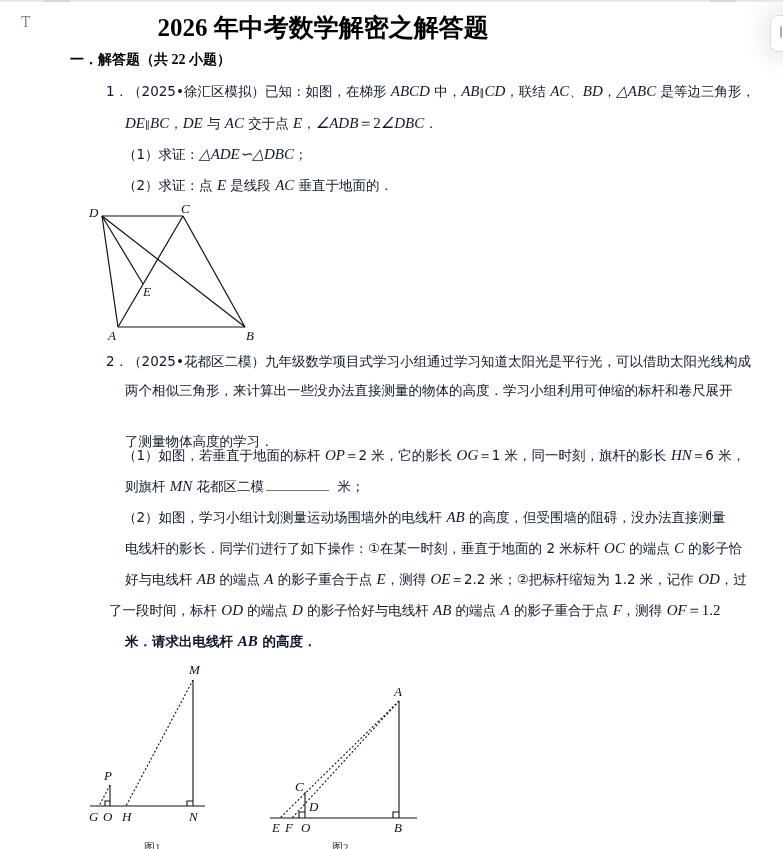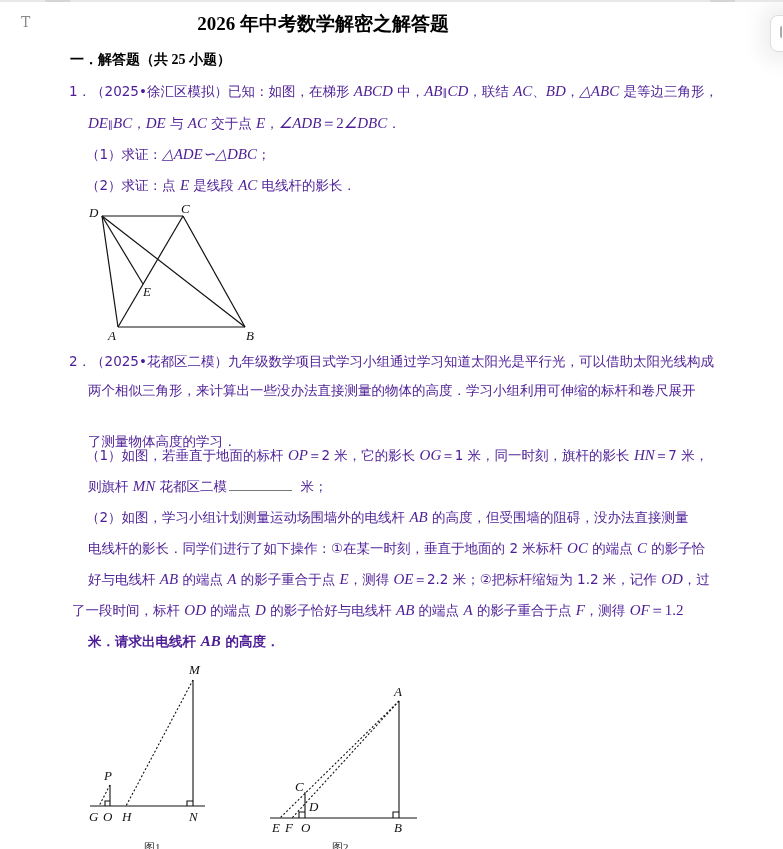--- a/index.html
+++ b/index.html
@@ -16,62 +16,62 @@
     font-size:14px; color:#8a8a8a; cursor:pointer;
   }
   .side-handle {
     position:absolute; left:770px; top:15px; width:30px; height:35px;
     border:1px solid #ddd; border-radius:8px; background:#fff;
     box-shadow:0 0 18px 10px rgba(230,230,230,0.6);
   }
   .side-handle span { position:absolute; left:9px; top:10px; width:2px; height:12px; border-left:2px solid #aaa; border-radius:2px; }
   .doc-title {
     position:absolute; left:0; width:646px; top:11px; text-align:center;
-    font-family:"Liberation Serif", serif; font-weight:bold; font-size:19px; color:#000;
+    font-family:"Liberation Serif", serif; font-weight:bold; font-size:25px; color:#000;
   }
   .section-title {
     position:absolute; left:70px; top:51px; font-family:"Liberation Serif", serif;
     font-weight:bold; font-size:14px; color:#000;
   }
   .line {
     position:absolute; font-size:13.5px; line-height:18px; white-space:nowrap;
-    font-family:"DejaVu Sans", sans-serif; color:#4c1d95;
+    font-family:"DejaVu Sans", sans-serif; color:#0f172a;margin-left:37px;
   }
   .line i, .math { font-family:"Liberation Serif", serif; font-style:italic; font-size:15px; }
   .num { font-family:"Liberation Serif", serif; font-size:15px; }
   .blank { display:inline-block; width:63px; border-bottom:1px solid #777; margin:0 4px 0 2px; vertical-align:baseline; height:12px; }
   svg text { font-family:"Liberation Serif", serif; font-style:italic; font-size:13px; fill:#111; }
   svg .cap { font-style:normal; font-size:11px; fill:#333; }
 </style>
 </head>
 <body>
 
 <div class="topbar">
     <div class="seg1"></div>
     <div class="seg2"></div>
   </div>
 <div class="text-tool">T</div>
 <div class="side-handle">
     <span></span>
   </div>
 
 <div class="doc-title">2026 年中考数学解密之解答题</div>
-<div class="section-title">一．解答题（共 25 小题）</div>
+<div class="section-title">一．解答题（共 22 小题）</div>
 
 <div class="line" style="left:69px;top:82px;">
   <span>1．</span><span>（2025•徐汇区模拟）</span><span>已知：如图，在梯形 </span><i>ABCD</i><span> 中，</span><i>AB</i><span style="font-size:10px">∥</span><i>CD</i><span>，联结 </span><i>AC</i><span>、</span><i>BD</i><span>，</span><i>△ABC</i><span> 是等边三角形，</span>
 </div>
 <div class="line" style="left:88px;top:114px;">
   <i>DE</i><span style="font-size:10px">∥</span><i>BC</i><span>，</span><i>DE</i><span> 与 </span><i>AC</i><span> 交于点 </span><i>E</i><span>，</span><i>∠ADB</i><span class="num">＝2</span><i>∠DBC</i><span>．</span>
 </div>
 <div class="line" style="left:86px;top:145px;">
   <span>（1）求证：</span><i>△ADE∽△DBC</i><span>；</span>
 </div>
 <div class="line" style="left:86px;top:176px;">
-  <span>（2）求证：点 </span><i>E</i><span> 是线段 </span><i>AC</i><span> 电线杆的影长．</span>
+  <span>（2）求证：点 </span><i>E</i><span> 是线段 </span><i>AC</i><span> 垂直于地面的．</span>
 </div>
 
 <svg style="position:absolute;left:80px;top:195px;" width="200" height="150">
   <g stroke="#111" stroke-width="1.2" fill="none">
     <line x1="22" y1="21" x2="103" y2="21"></line>
     <line x1="22" y1="21" x2="38" y2="132"></line>
     <line x1="38" y1="132" x2="165" y2="132"></line>
     <line x1="103" y1="21" x2="165" y2="132"></line>
     <line x1="38" y1="132" x2="103" y2="21"></line>
     <line x1="22" y1="21" x2="165" y2="132"></line>
@@ -84,21 +84,21 @@
   <text x="166" y="145">B</text>
 </svg>
 
 <div class="line" style="left:69px;top:352px;">
   <span>2．</span><span>（2025•花都区二模）</span><span>九年级数学项目式学习小组通过学习知道太阳光是平行光，可以借助太阳光线构成</span>
 </div>
 <div class="line" style="left:88px;top:383px;font-family:Liberation Mono, monospace;">两个相似三角形，来计算出一些没办法直接测量的物体的高度．学习小组利用可伸缩的标杆和卷尺展开</div>
 <div class="line" style="left:88px;top:432px;">了测量物体高度的学习．</div>
 
 <div class="line" style="left:86px;top:446px;">
-  <span>（1）如图，若垂直于地面的标杆 </span><i>OP</i><span>＝2 米，它的影长 </span><i>OG</i><span>＝1 米，同一时刻，旗杆的影长 </span><i>HN</i><span>＝7 米，</span>
+  <span>（1）如图，若垂直于地面的标杆 </span><i>OP</i><span>＝2 米，它的影长 </span><i>OG</i><span>＝1 米，同一时刻，旗杆的影长 </span><i>HN</i><span>＝6 米，</span>
 </div>
 <div class="line" style="left:88px;top:477px;">
   <span>则旗杆 </span><i>MN</i><span> 花都区二模</span><span class="blank"></span><span> 米；</span>
 </div>
 
 <div class="line" style="left:86px;top:508px;">
   <span>（2）如图，学习小组计划测量运动场围墙外的电线杆 </span><i>AB</i><span> 的高度，但受围墙的阻碍，没办法直接测量</span>
 </div>
 <div class="line" style="left:88px;top:539px;">
   <span>电线杆的影长．同学们进行了如下操作：①在某一时刻，垂直于地面的 2 米标杆 </span><i>OC</i><span> 的端点 </span><i>C</i><span> 的影子恰</span>

